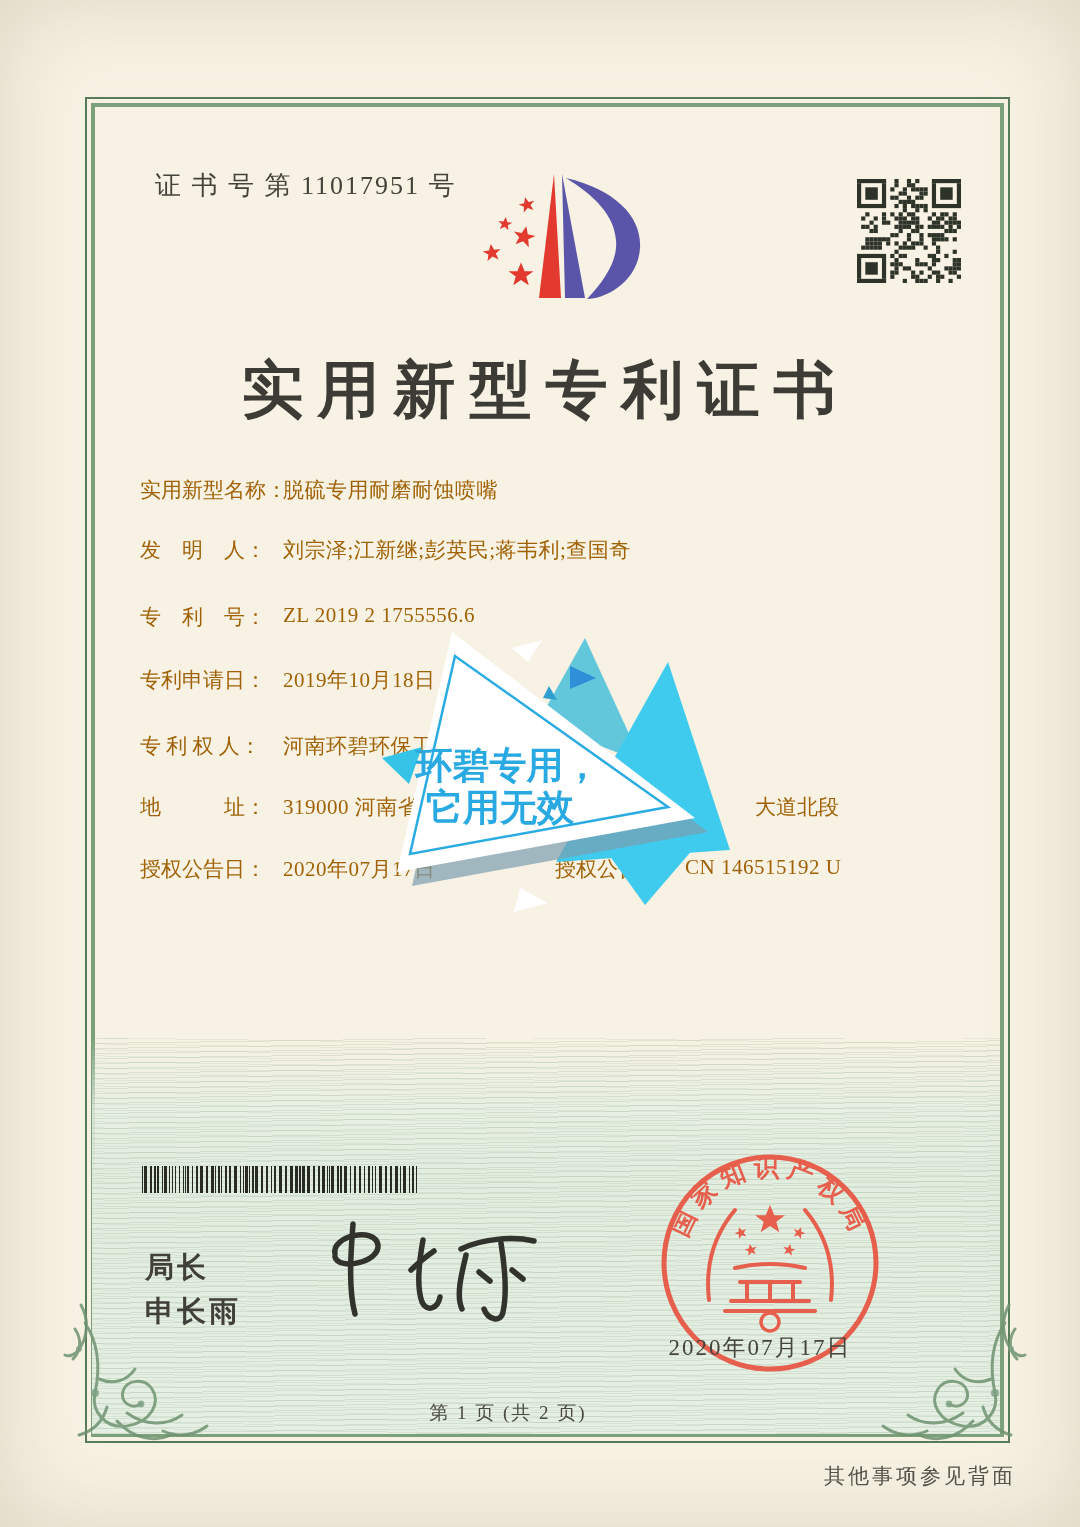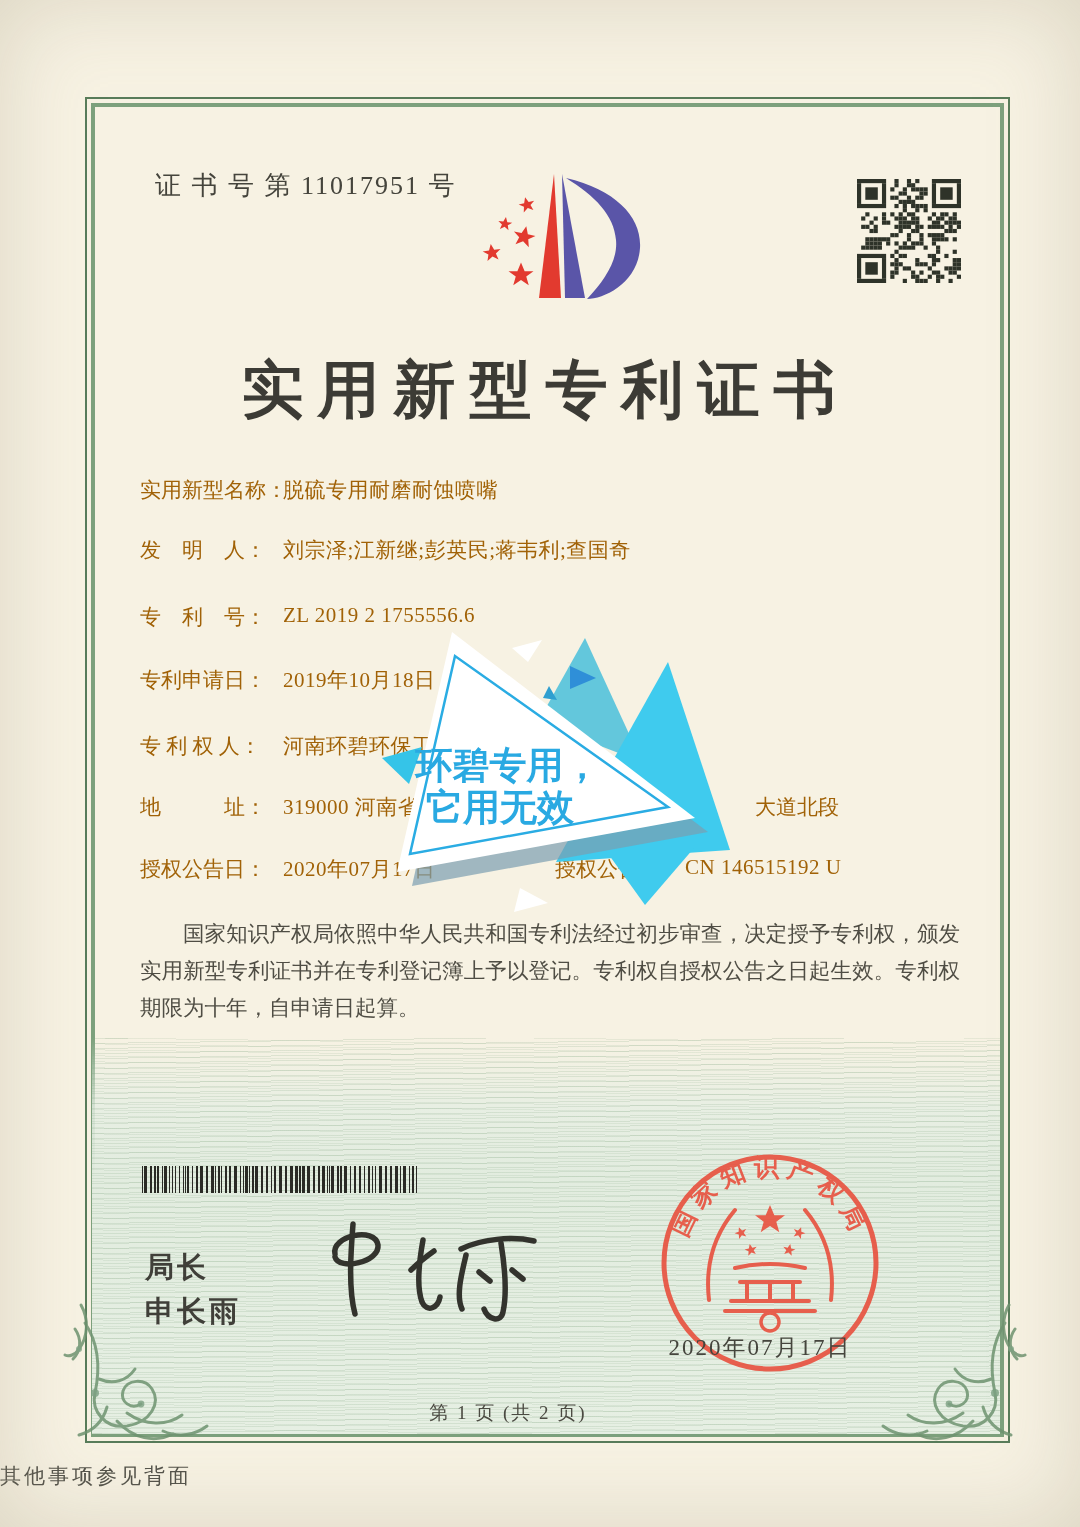--- a/index.html
+++ b/index.html
@@ -41,21 +41,21 @@
   .body-text p{margin:0;text-indent:2em;}
   
   .barcode{position:absolute;left:142px;top:1166px;width:278px;height:27px;}
   .sig-label{position:absolute;left:145px;font-family:"Liberation Sans","DejaVu Sans",sans-serif;font-weight:600;font-size:29px;color:#403f39;letter-spacing:3px;}
   .sig-title{top:1248px;}
   .sig-name{top:1292px;}
   .signature{position:absolute;left:315px;top:1210px;width:235px;height:122px;}
   .seal{position:absolute;left:655px;top:1148px;width:230px;height:230px;}
   .seal-date{position:absolute;left:660px;top:1332px;width:200px;font-size:23px;letter-spacing:2px;color:#45453d;text-align:center;}
   .page-indicator{position:absolute;left:0;top:1400px;width:1016px;text-align:center;font-size:19px;color:#4b4a42;letter-spacing:2px;}
-  .footer-note{position:absolute;left:0;top:1462px;width:1016px;text-align:left;font-size:21px;color:#53524a;letter-spacing:3px;}
+  .footer-note{position:absolute;left:0;top:1462px;width:1016px;text-align:right;font-size:21px;color:#53524a;letter-spacing:3px;}
   .corner{position:absolute;width:160px;height:160px;}
   .corner-bl{left:55px;top:1295px;}
   .corner-br{left:875px;top:1295px;transform:scaleX(-1);}
   
   .watermark{position:absolute;left:0;top:0;width:1080px;height:1527px;pointer-events:none;z-index:8;}
   .wm-text{font-family:"Liberation Sans","DejaVu Sans",sans-serif;font-weight:bold;font-size:37px;fill:#29a9e2;}
 </style>
 </head>
 <body>
 
@@ -352,21 +352,20 @@
   <span class="valright">大道北段</span>
 </div>
 <div class="row" style="top:855px">
   <span class="lbl">授权公告日：</span>
   <span class="val">2020年07月17日</span>
   <span class="lbl2">授权公告</span>
   <span class="val2">CN 146515192 U</span>
 </div>
 
 <div class="body-text">
-  <p>国家知识产权局依照中华人民共和国专利法经过初步审查，决定授予专利权，颁发实用新型专利证书并在专利登记簿上予以登记。专利权自授权公告之日起生效。专利权期限为十年，自申请日起算。</p>
 </div>
 
 <svg class="barcode" id="barcode" viewBox="0 0 278 27" preserveAspectRatio="none">
     <rect x="0" y="0" width="1" height="27" fill="#2a2a25"></rect>
     <rect x="2" y="0" width="3" height="27" fill="#2a2a25"></rect>
     <rect x="8" y="0" width="2" height="27" fill="#2a2a25"></rect>
     <rect x="12" y="0" width="2" height="27" fill="#2a2a25"></rect>
     <rect x="15" y="0" width="2" height="27" fill="#2a2a25"></rect>
     <rect x="20" y="0" width="1" height="27" fill="#2a2a25"></rect>
     <rect x="22" y="0" width="3" height="27" fill="#2a2a25"></rect>

